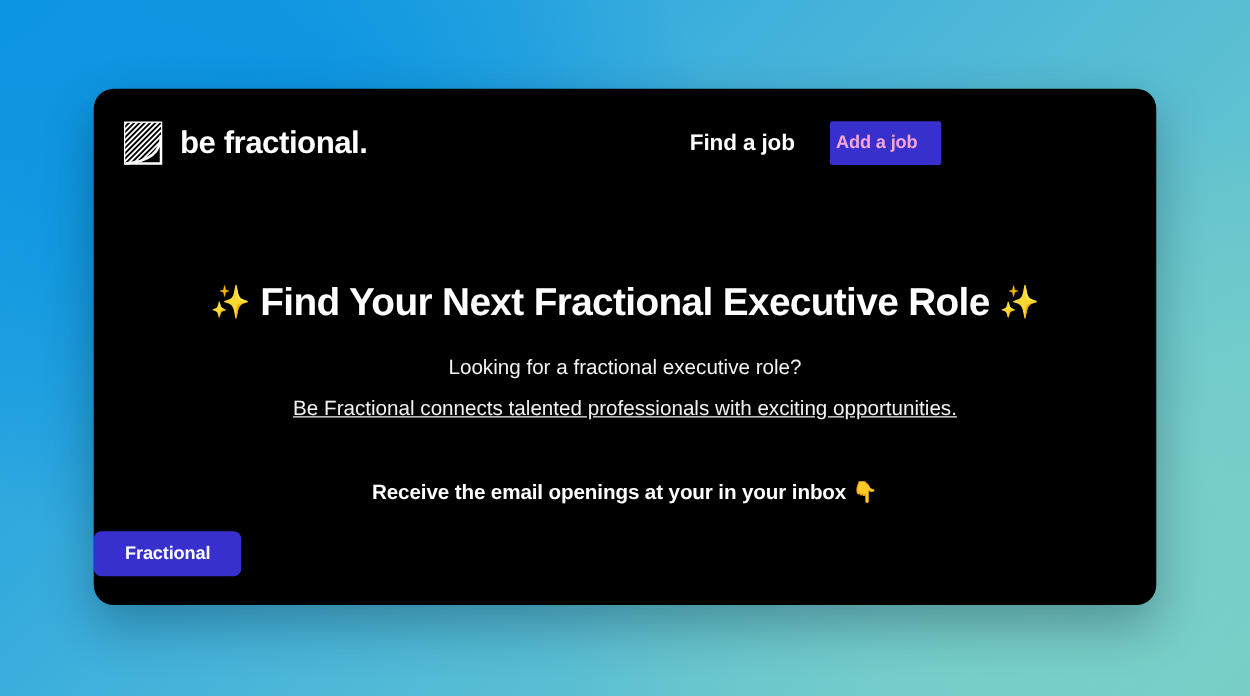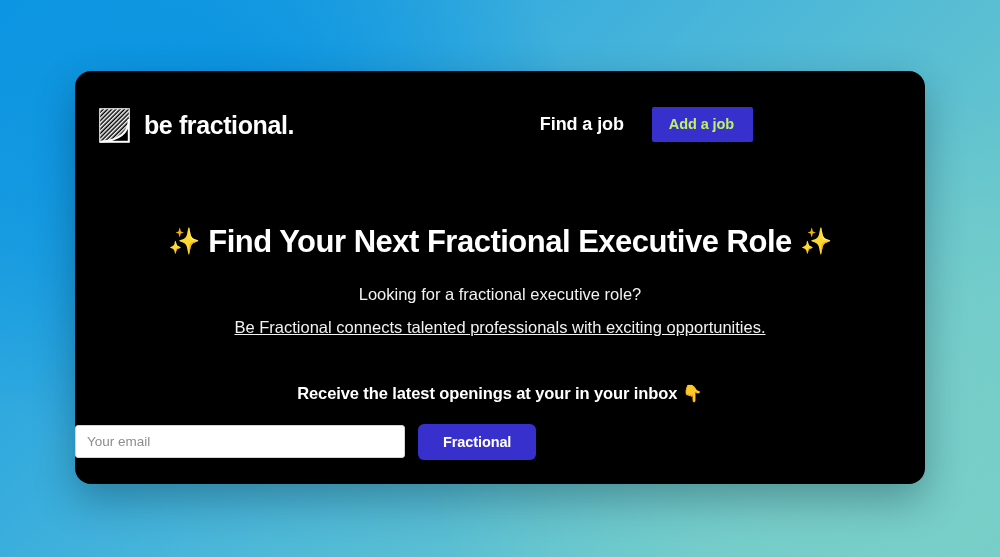--- a/index.html
+++ b/index.html
@@ -62,25 +62,24 @@
   }
 
   
   .site-header {
     position: absolute;
     left: 0;
     top: 0;
     width: 700px;
     height: 86px;
     display: flex;
-    align-items: flex-start;
+    align-items: center;
     justify-content: space-between;
     padding: 0 22px 0 23px;
     box-sizing: border-box;
-    margin-top: 36px;
   }
 
   .brand {
     display: flex;
     align-items: center;
     gap: 13px;
   }
   .brand-mark {
     width: 33px;
     height: 37px;
@@ -104,26 +103,26 @@
   .nav-link {
     color: #ffffff;
     font-size: 18px;
     font-weight: bold;
     text-decoration: none;
     white-space: nowrap;
     letter-spacing: -0.1px;
   }
   .btn-primary {
     background: #3730cc;
-    color: #bef264;
+    color: #f9a8d4;
     font-size: 14.5px;
     font-weight: bold;
     border: none;
     border-radius: 2px;
-    padding: 9px 19px 10px 17px;
+    padding: 9px 19px 10px 5px;
     cursor: pointer;
     font-family: "Liberation Sans", sans-serif;
     letter-spacing: -0.1px;
     white-space: nowrap;
   }
 
   
   .hero {
     position: absolute;
     left: 0;
@@ -258,24 +257,23 @@
       <h1 class="hero-title">
         <span class="spark">✨</span>
         <span>Find Your Next Fractional Executive Role</span>
         <span class="spark">✨</span>
       </h1>
 
       <p class="hero-sub line1">Looking for a fractional executive role?</p>
       <p class="hero-sub line2">Be Fractional connects talented professionals with exciting opportunities.</p>
 
       <p class="hero-cta-label">
-        <span>Receive the latest openings at your in your inbox</span><span class="point">👇</span>
+        <span>Receive the email openings at your in your inbox</span><span class="point">👇</span>
       </p>
 
       <div class="subscribe-form">
-        <input class="email-input" type="text" placeholder="Your email" style="">
         <button class="btn-subscribe">Fractional</button>
       </div>
 
     </div>
 
   </div>
 </div>
 
 </body></html>

